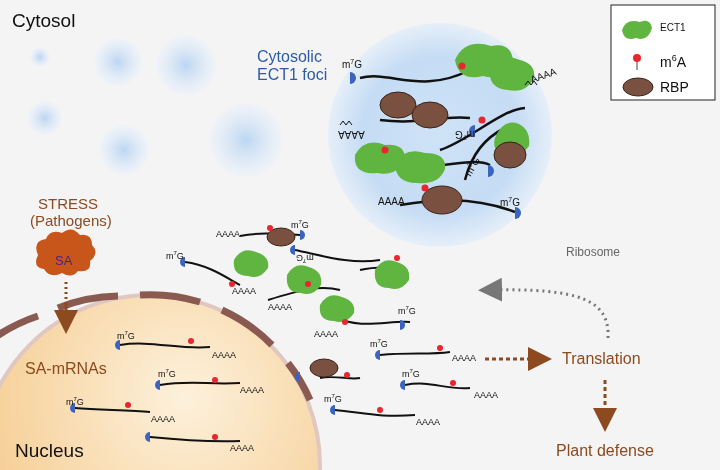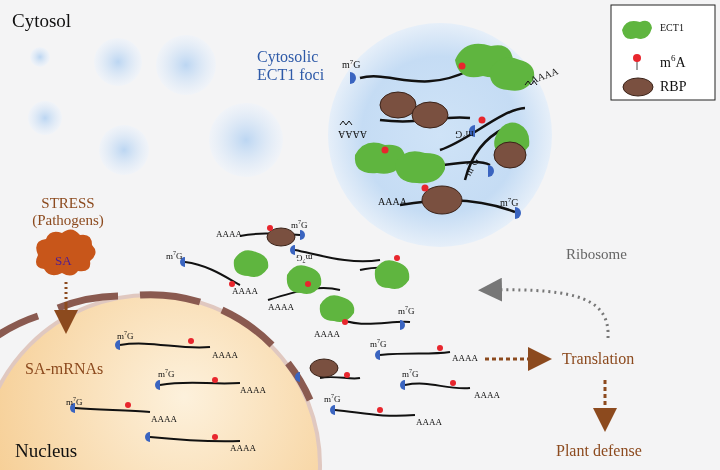--- a/index.html
+++ b/index.html
@@ -1,17 +1,17 @@
 <!DOCTYPE html>
 <html><head>
 <meta charset="utf-8">
 <style>
   html,body{margin:0;padding:0;background:#fff;}
   #stage{position:relative;width:720px;height:470px;overflow:hidden;
-    background:#f4f4f5;font-family:Liberation Serif, serif;}
+    background:#f4f4f5;font-family:Liberation Sans, sans-serif;}
   svg{position:absolute;left:0;top:0;}
   .lbl{position:absolute;white-space:nowrap;line-height:1.15;}
   .blue{color:#2e5aa8;}
   .brown{color:#8c4a1e;}
   .gray{color:#666;}
   .dark{color:#111;}
 </style>
 </head>
 <body>
 
@@ -177,21 +177,21 @@
     <div>STRESS</div>
     <div>(Pathogens)</div>
   </div>
   <div class="lbl" style="left:55px;top:254px;font-size:13px;color:#4c1d95;">SA</div>
   <div class="lbl brown" style="left:25px;top:360px;font-size:16px;text-align:center;">SA-mRNAs</div>
 
   <div class="lbl blue" style="left:257px;top:48px;font-size:16px;">
     <div>Cytosolic</div>
     <div>ECT1 foci</div>
   </div>
-  <div class="lbl gray" style="left:566px;top:246px;font-size:15px;text-align:right;">
+  <div class="lbl gray" style="left:566px;top:246px;font-size:12px;text-align:right;">
     <div>Ribosome</div>
   </div>
   <div class="lbl brown" style="left:562px;top:350px;font-size:16px;">Translation</div>
   <div class="lbl brown" style="left:556px;top:442px;font-size:16px;">Plant defense</div>
 
   <div class="lbl dark" style="left:660px;top:22px;font-size:10px;">ECT1</div>
   <div class="lbl dark" style="left:660px;top:53px;font-size:14px;">m<sup style="font-size:9px">6</sup>A</div>
   <div class="lbl dark" style="left:660px;top:79px;font-size:14px;">RBP</div>
 
   <div>

